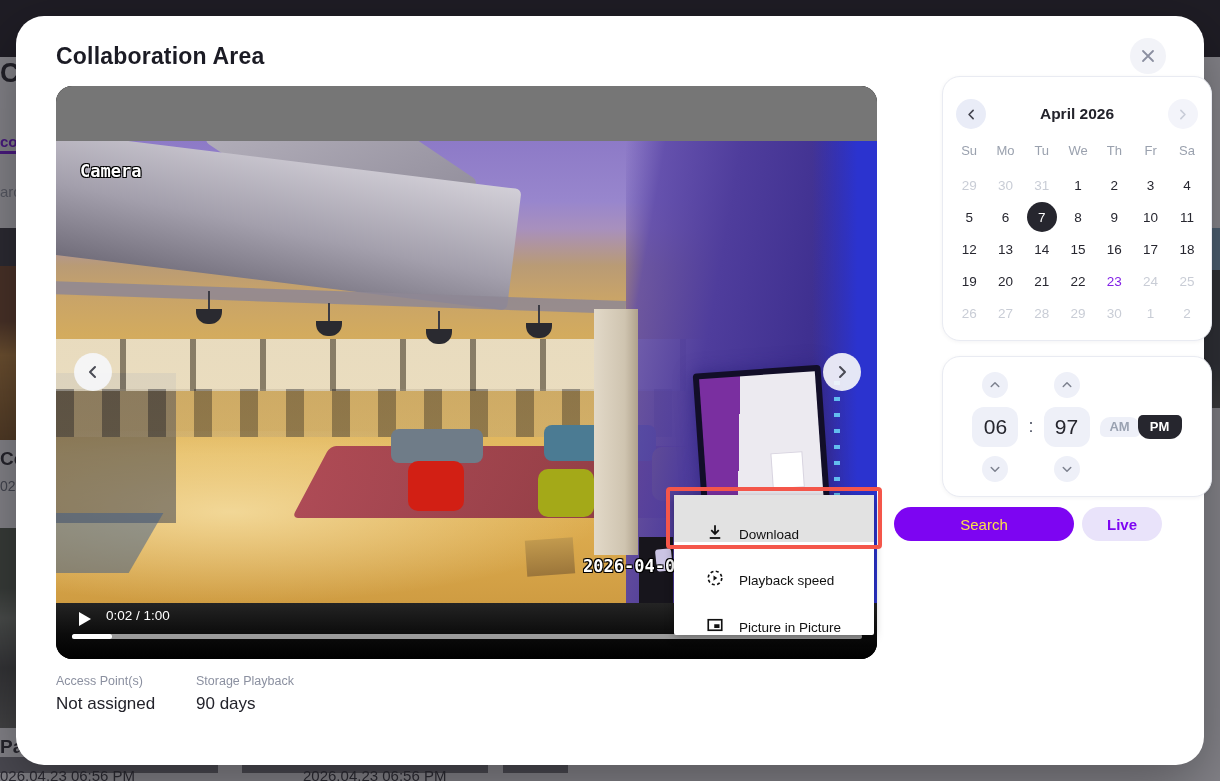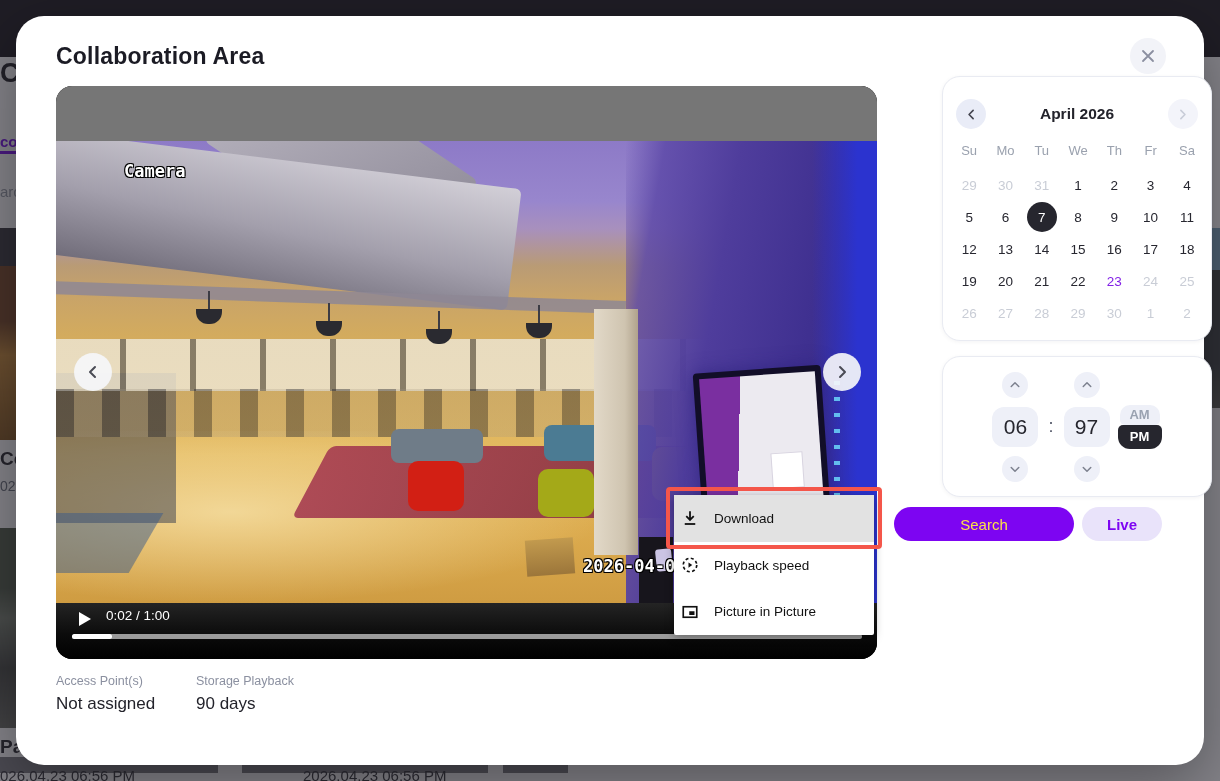--- a/index.html
+++ b/index.html
@@ -73,38 +73,38 @@
     transform:rotate(-4deg); box-shadow:0 0 18px rgba(40,30,120,.6); }
   .sc-tv-screen { position:absolute; inset:6px; background:linear-gradient(95deg,#7a2fa0 0 32%,#eceaf0 32% 100%); }
   .sc-tv-pic { position:absolute; left:58%; top:55%; width:30px; height:34px; background:#fff; box-shadow:0 0 0 1px #d8d4e0; }
   .sc-dev { position:absolute; border-radius:3px; }
   .sc-stand { position:absolute; left:583px; top:396px; width:34px; height:66px; background:#17151c; }
   .sc-box { position:absolute; left:470px; top:398px; width:48px; height:36px;
     background:linear-gradient(180deg,#c29a4e,#9c763a); transform:rotate(-4deg); }
   .sc-led { position:absolute; left:778px; top:240px; width:6px; height:170px; opacity:.8;
     background:repeating-linear-gradient(180deg,#6fe0ff 0 4px, transparent 4px 16px); }
   .cam-label { position:absolute; left:24px; top:20px; font-family:"DejaVu Sans Mono",monospace; font-weight:700;
-    font-size:17px; color:#fff; text-shadow:1px 1px 0 #000,-1px -1px 0 #000,1px -1px 0 #000,-1px 1px 0 #000;margin-left:44px; }
+    font-size:17px; color:#fff; text-shadow:1px 1px 0 #000,-1px -1px 0 #000,1px -1px 0 #000,-1px 1px 0 #000; }
   .ts-label { position:absolute; left:527px; top:415px; font-family:"DejaVu Sans Mono",monospace; font-weight:700;
     font-size:17px; color:#fff; text-shadow:1px 1px 0 #000,-1px -1px 0 #000,1px -1px 0 #000,-1px 1px 0 #000; white-space:nowrap; }
   .nav { position:absolute; top:267px; width:38px; height:38px; border:none; border-radius:50%;
     background:rgba(245,246,250,.92); display:flex; align-items:center; justify-content:center; cursor:pointer; z-index:3; }
   .nav.prev { left:18px; } .nav.next { left:767px; }
   .controls { position:absolute; left:0; top:517px; width:821px; height:56px;
     background:linear-gradient(180deg,#242424 0%,#0c0c0c 55%,#000 100%); }
   .play { position:absolute; left:23px; top:9px; width:0; height:0;
     border-left:12px solid #fff; border-top:7px solid transparent; border-bottom:7px solid transparent; cursor:pointer; }
   .vtime { position:absolute; left:50px; top:5px; font-size:13.5px; color:#fff; }
   .track { position:absolute; left:16px; top:31px; width:790px; height:5px; background:#9a9a9a; border-radius:3px; cursor:pointer; }
   .fill { height:100%; background:#fff; border-radius:3px; width:5%; }
 
   
   .menu { position:absolute; left:658px; top:479px; width:200px; height:140px; background:#fff; border-radius:2px;
     box-shadow:0 2px 10px rgba(0,0,0,.35); z-index:6; display:flex; flex-direction:column; }
-  .menu-item { flex:1; display:flex; align-items:center; gap:14px; padding-left:6px; cursor:pointer; }
+  .menu-item { flex:1; display:flex; align-items:flex-end; gap:14px; padding-left:31px; cursor:pointer; }
   .menu-item.hover { background:#e2e2e2; }
   .menu-item span.lbl { font-size:13.5px; color:#111; }
   .menu-icon { width:20px; height:20px; display:flex; align-items:center; justify-content:center; color:#111; }
   .red-box { position:absolute; left:650px; top:471px; width:216px; height:62px;
     border:4px solid #f4564a; border-radius:4px; z-index:7; pointer-events:none; }
 
   
   .det-label { position:absolute; font-size:12.5px; color:#8b90a0; }
   .det-value { position:absolute; font-size:17px; font-weight:500; color:#23232b; }
 
@@ -125,21 +125,21 @@
 
   
   .tp { left:878px; top:340px; width:270px; height:141px; }
   .tp-row { display:flex; align-items:center; justify-content:center; gap:10px; height:100%; }
   .tp-col { display:flex; flex-direction:column; align-items:center; gap:9px; }
   .tp-chev { width:26px; height:26px; border:none; border-radius:50%; background:#eef0f8; color:#7d828f;
     display:flex; align-items:center; justify-content:center; cursor:pointer; }
   .tp-box { width:46px; height:40px; border-radius:12px; background:#eef0f8; color:#26262e; font-size:21px;
     display:flex; align-items:center; justify-content:center; }
   .tp-colon { font-size:18px; color:#55596a; }
-  .meridiem { display:flex; flex-direction:column; align-items:flex-start; }
+  .meridiem { display:flex; flex-direction:row; align-items:center; }
   .mer-am { width:40px; height:20px; border:none; border-radius:10px 10px 5px 5px; background:#eef0f8; color:#9aa2b1;
     font-size:13px; font-weight:700; cursor:pointer; }
   .mer-pm { width:44px; height:24px; border:none; border-radius:5px 5px 12px 12px; background:#26262e; color:#fff;
     font-size:13px; font-weight:700; cursor:pointer; margin-left:-2px; }
 
   
   .btn-search { position:absolute; left:878px; top:491px; width:180px; height:34px; border:none; border-radius:17px;
     background:#7d05f2; color:#fde047; font-size:15px; font-weight:400; cursor:pointer; }
   .btn-live { position:absolute; left:1066px; top:491px; width:80px; height:34px; border:none; border-radius:17px;
     background:#e9e3fa; color:#7d05f2; font-size:15px; font-weight:700; cursor:pointer; }

